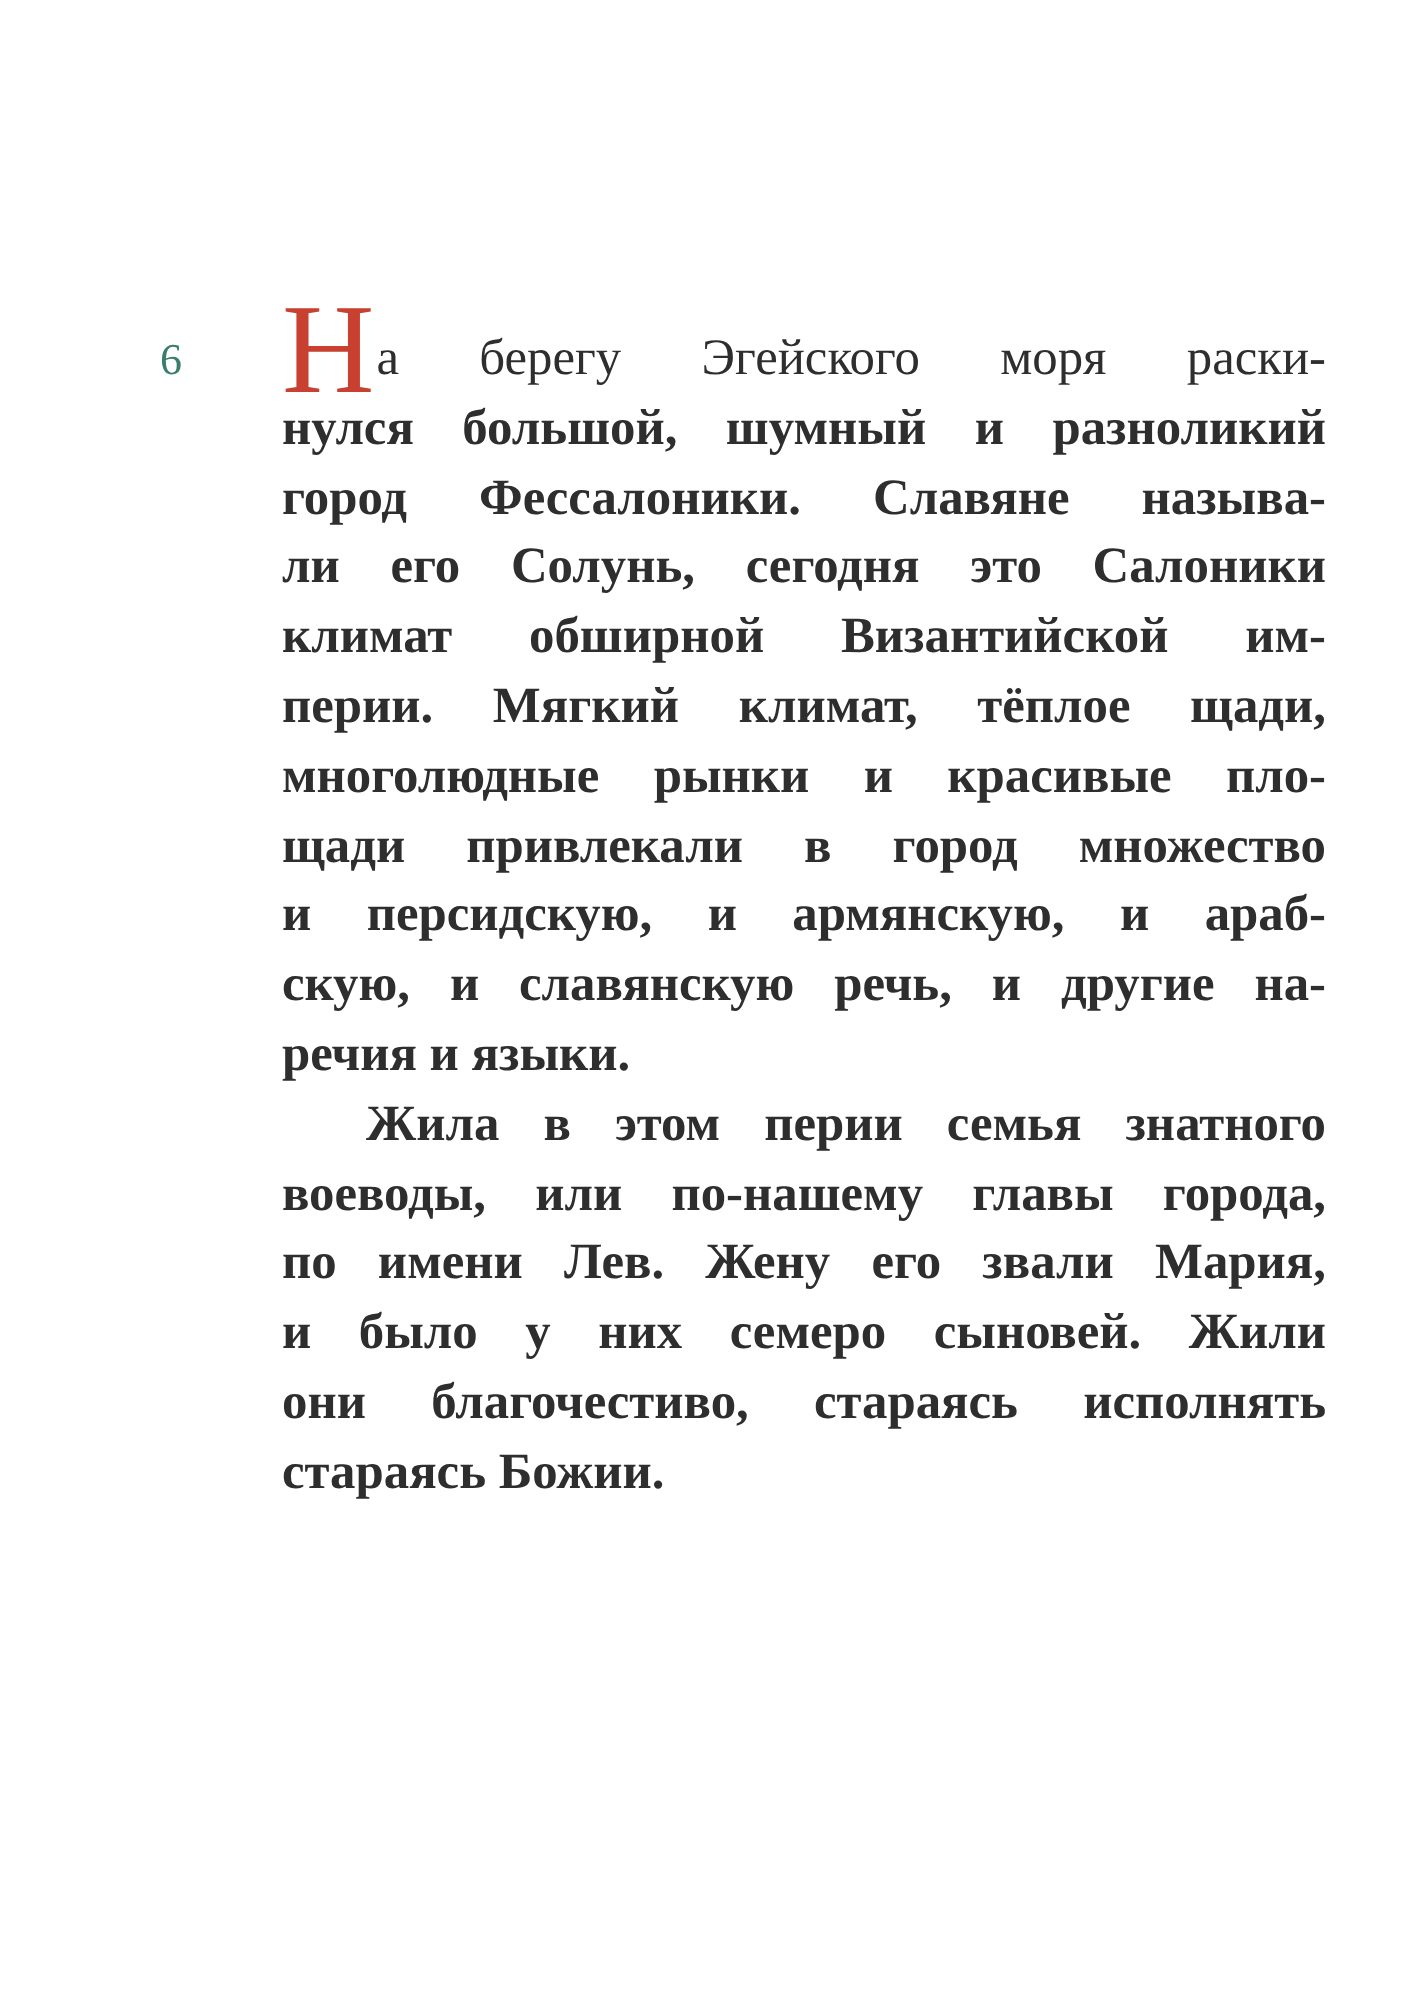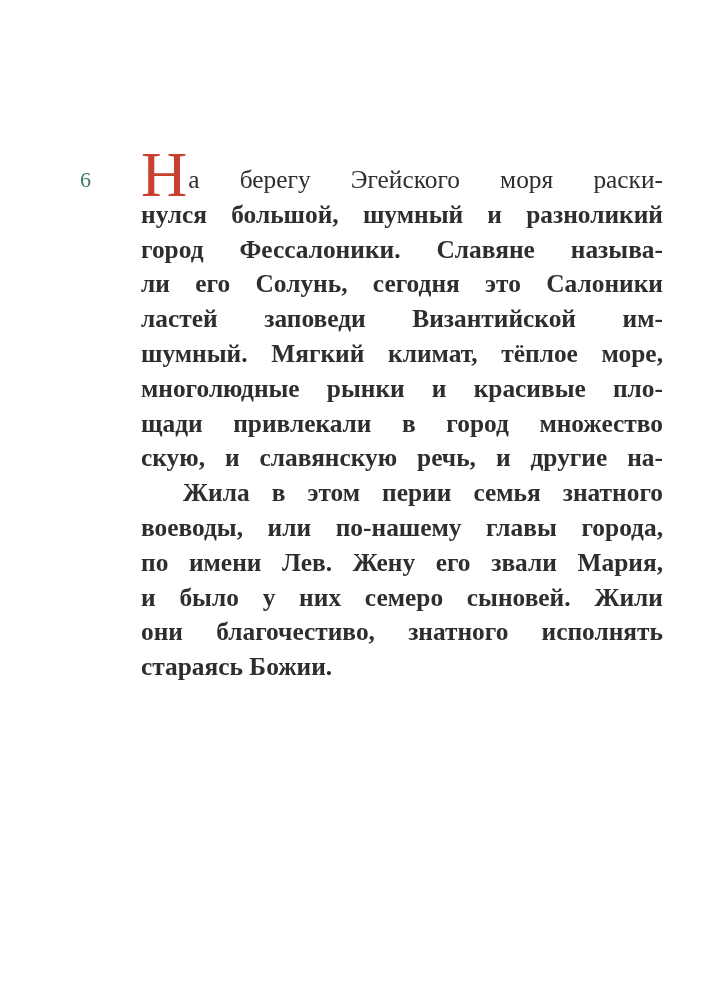--- a/index.html
+++ b/index.html
@@ -86,30 +86,32 @@
   <div class="text-block">
 
     <div class="paragraph">
       <div class="first-line">
         <span class="drop-cap">Н</span>
         <span class="first-line-rest">а берегу Эгейского моря раски-</span>
       </div>
       <span class="line">нулся большой, шумный и разноликий</span>
       <span class="line">город Фессалоники. Славяне называ-</span>
       <span class="line">ли его Солунь, сегодня это Салоники</span>
-      <span class="line">ластей заповеди Византийской им-</span>
-      <span class="line">шумный. Мягкий климат, тёплое море,</span>
+      <span class="line">климат обширной Византийской им-</span>
+      <span class="line">перии. Мягкий климат, тёплое щади,</span>
       <span class="line">многолюдные рынки и красивые пло-</span>
       <span class="line">щади привлекали в город множество</span>
+      <span class="line">и персидскую, и армянскую, и араб-</span>
       <span class="line">скую, и славянскую речь, и другие на-</span>
+      <span class="line last">речия и языки.</span>
     </div>
 
     <div class="paragraph">
       <span class="line indent">Жила в этом перии семья знатного</span>
       <span class="line">воеводы, или по-нашему главы города,</span>
       <span class="line">по имени Лев. Жену его звали Мария,</span>
       <span class="line">и было у них семеро сыновей. Жили</span>
-      <span class="line">они благочестиво, знатного исполнять</span>
+      <span class="line">они благочестиво, стараясь исполнять</span>
       <span class="line last">стараясь Божии.</span>
     </div>
 
   </div>
 </div>
 
 </body></html>

